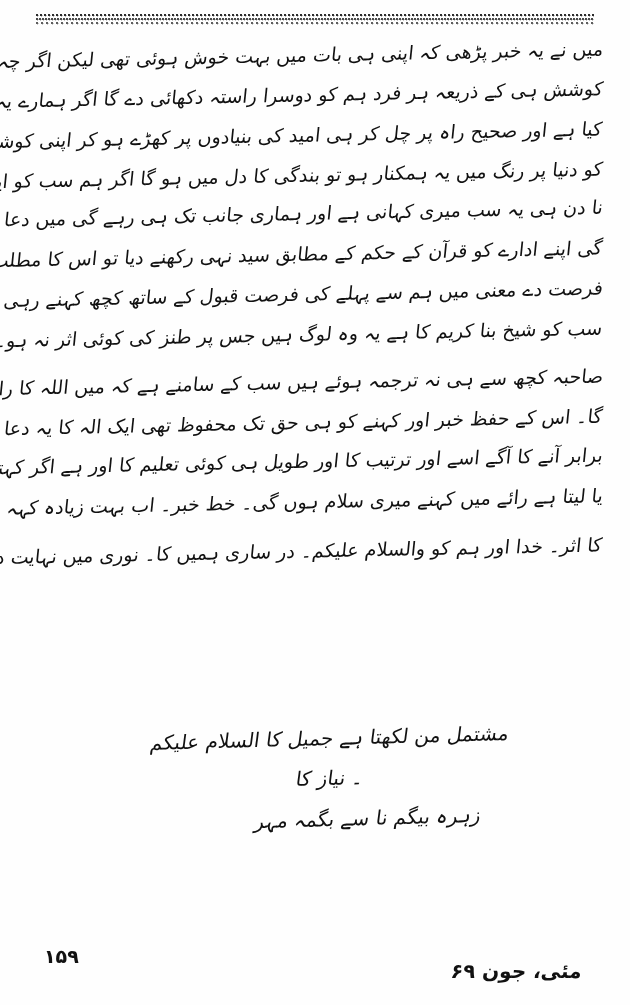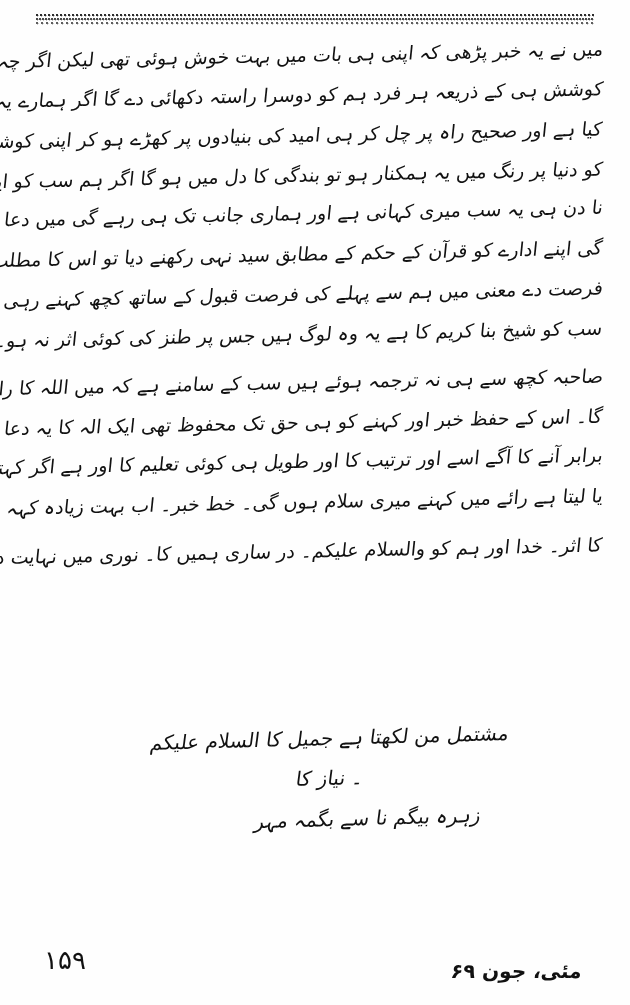--- a/index.html
+++ b/index.html
@@ -108,24 +108,24 @@
   .footer {
     position: absolute;
     left: 0;
     right: 0;
     bottom: 22px;
     height: 26px;
   }
   .page-number {
     position: absolute;
     left: 44px;
-    bottom: 8px;
+    bottom: 16px;
     font-family: "DejaVu Sans", sans-serif;
-    font-size: 26px;
-    font-weight: normal;
+    font-size: 19px;
+    font-weight: bold;
     color: #111111;
     letter-spacing: 1px;
   }
   .issue-date {
     position: absolute;
     right: 48px;
     bottom: 0;
     font-family: "DejaVu Sans", sans-serif;
     font-size: 20px;
     font-weight: bold;

